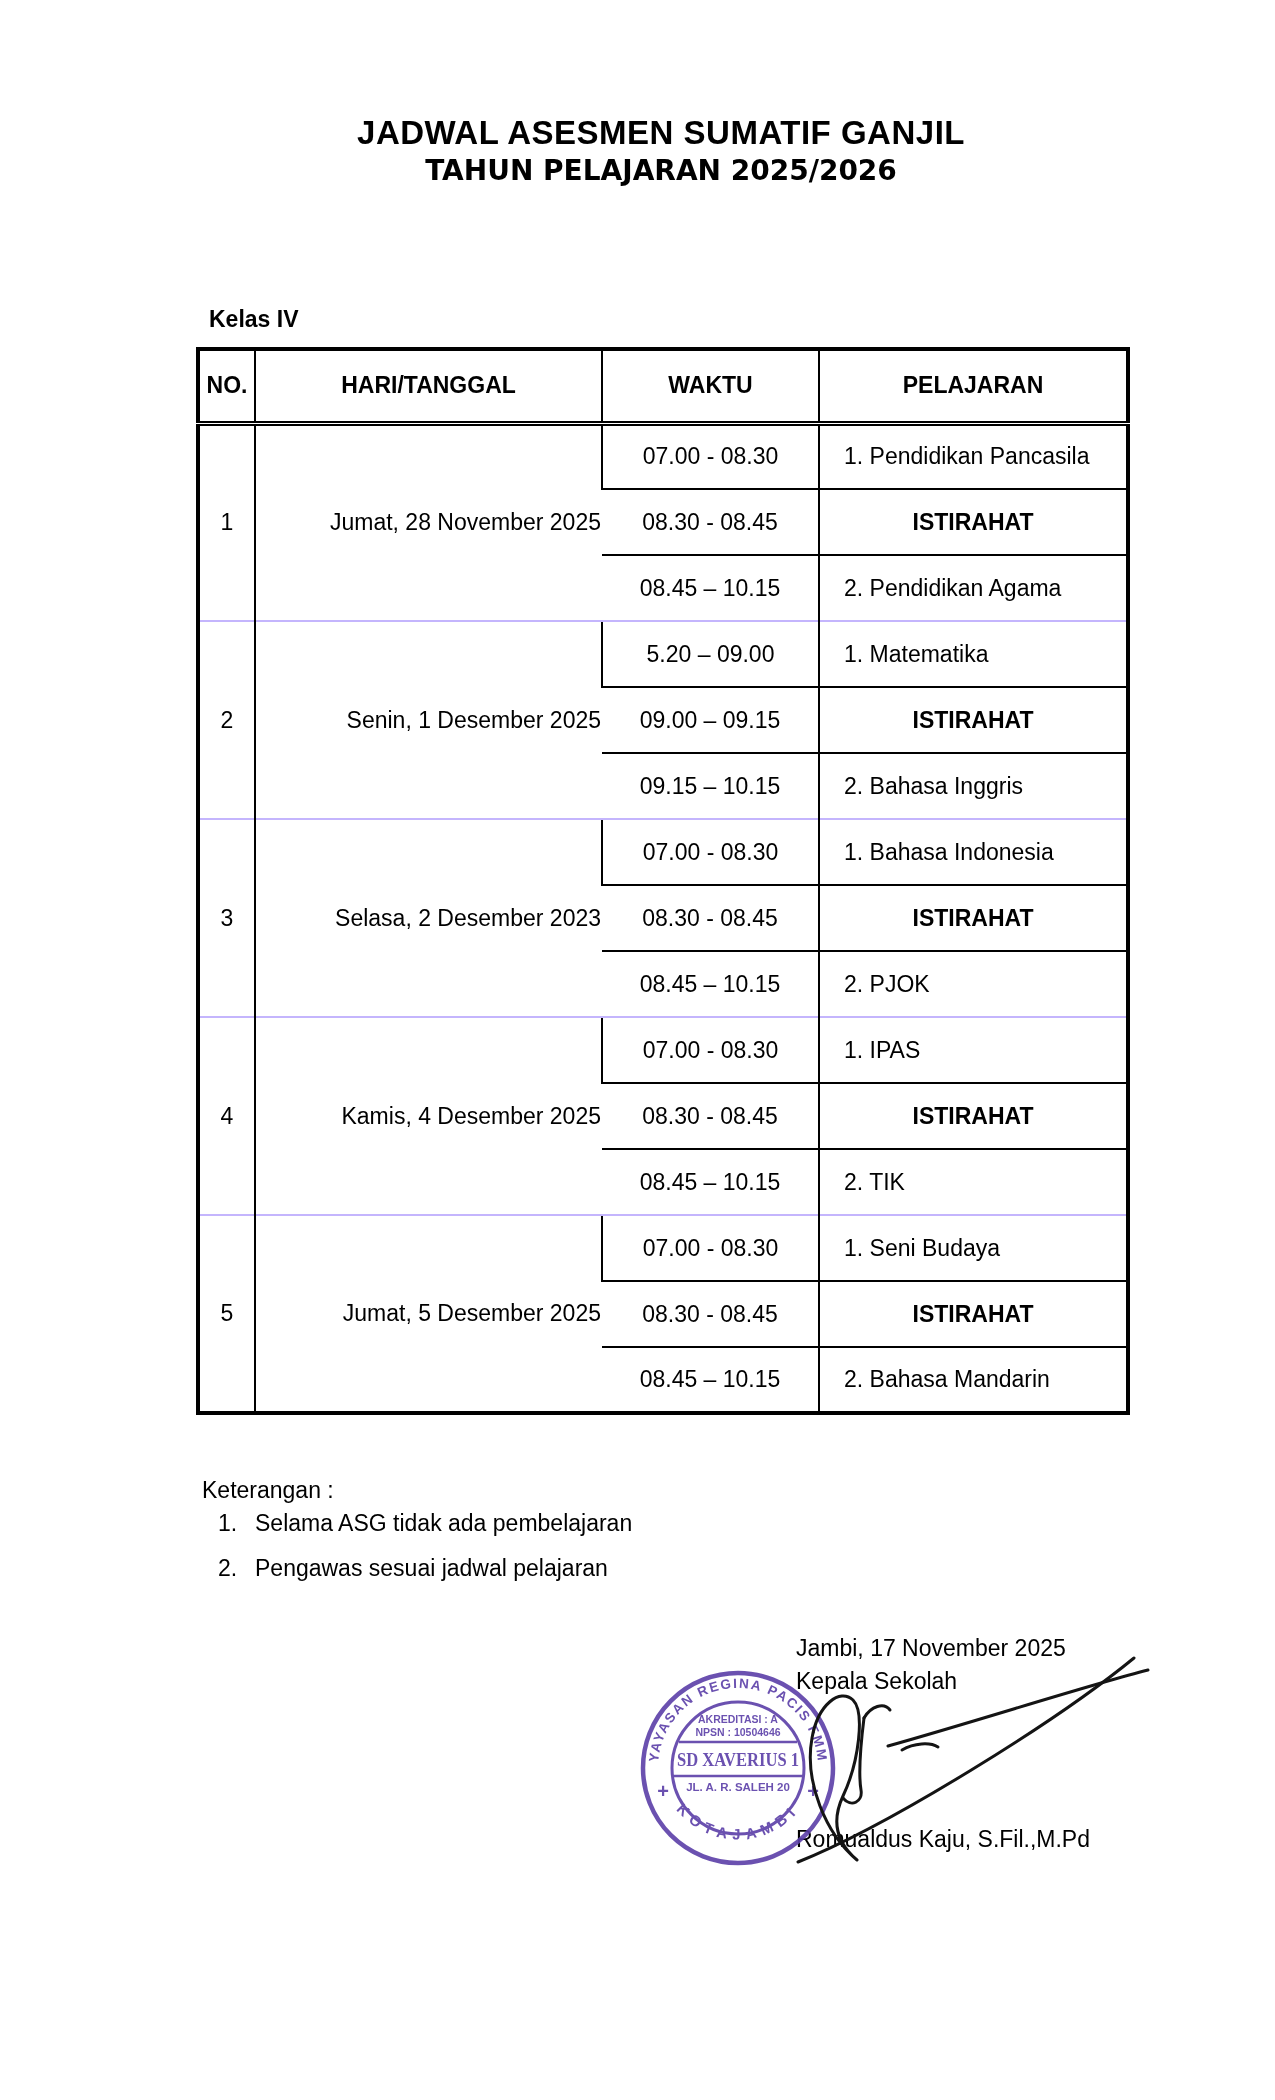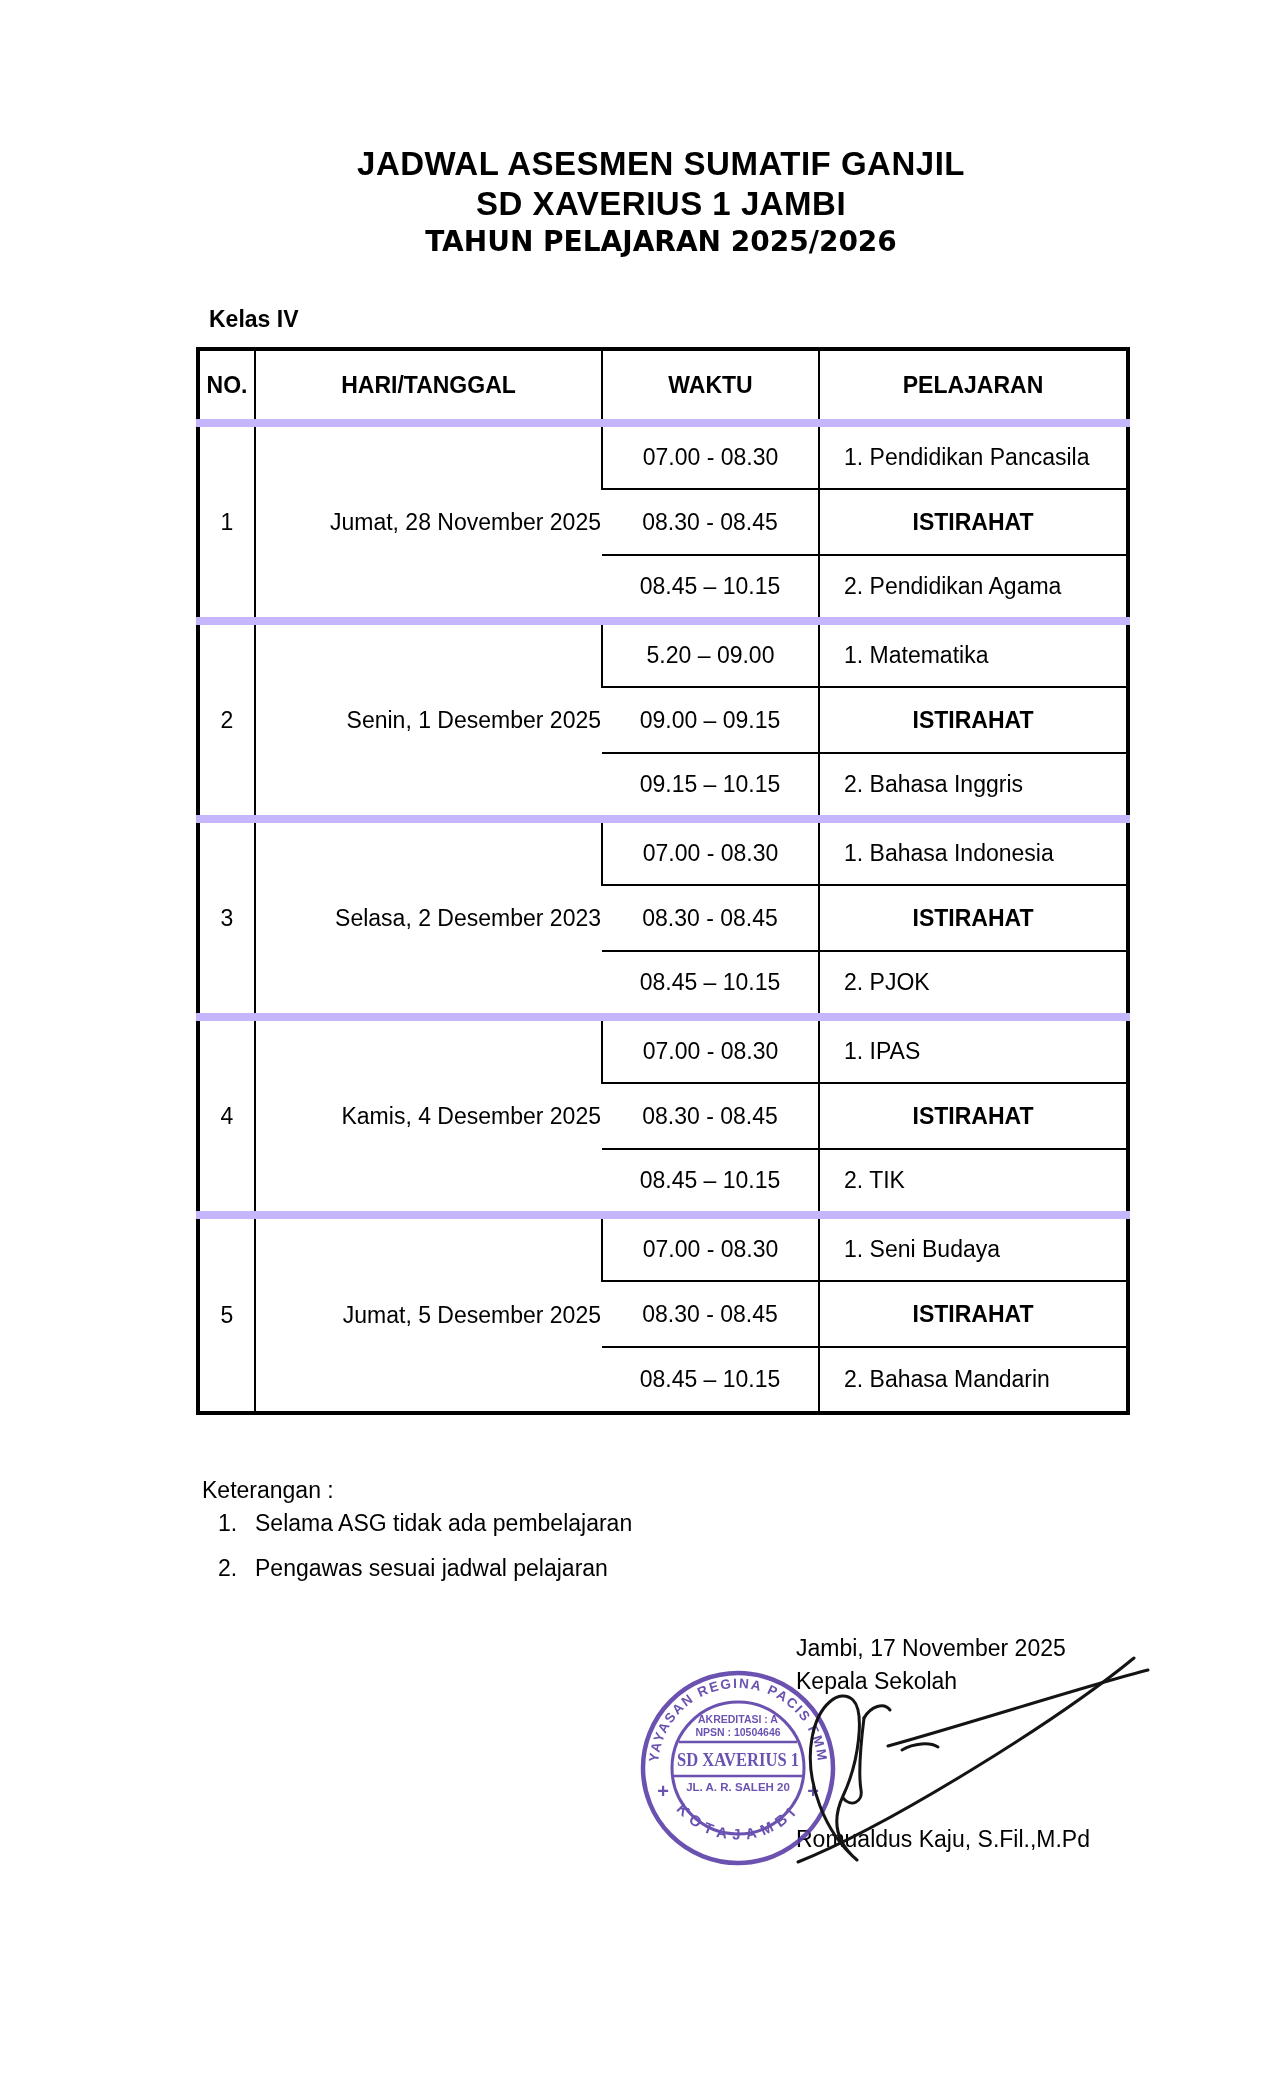--- a/index.html
+++ b/index.html
@@ -1,34 +1,34 @@
 <!DOCTYPE html>
 <html><head>
 <meta charset="utf-8">
 <style>
   * { margin:0; padding:0; box-sizing:border-box; }
   html,body { background:#ffffff; }
   body {
     width:1275px; height:2100px; position:relative;
     font-family:"Liberation Sans", sans-serif; color:#000;
   }
-  .title-block { position:absolute; left:196px; top:144px; width:930px; text-align:center; }
+  .title-block { position:absolute; left:196px; top:113px; width:930px; text-align:center; }
   .title-l1, .title-l2 { font-size:33px; font-weight:bold; line-height:40px; letter-spacing:0.5px; }
   .title-l3 { font-family:"DejaVu Sans", sans-serif; font-size:28px; font-weight:bold; line-height:36px; }
   .class-label { position:absolute; left:209px; top:306px; font-size:23px; font-weight:bold; }
 
   table.schedule { position:absolute; left:196px; top:347px; width:930px;
     border-collapse:collapse; border:4px solid #000; table-layout:fixed; }
   col.c-no { width:57px; } col.c-date { width:347px; } col.c-time { width:217px; } col.c-subj { width:309px; }
   th { height:74px; font-size:23px; font-weight:bold; text-align:center; vertical-align:middle;
        border-bottom:5px double #000; }
   th + th, td + td { border-left:2px solid #000; }
   td { height:66px; font-size:23px; vertical-align:middle; }
   tr.slot-sep td.time-cell, tr.slot-sep td.subj-cell { border-top:2px solid #000; }
-  tr.group-start td { border-top:8px solid #c4b5fd;border-radius:19px; }
+  tr.group-start td { border-top:2px solid #c4b5fd;border-radius:19px; }
   td.no-cell { text-align:center; }
   td.date-cell { padding-left:8px;text-align:right; }
   td.time-cell { text-align:center; }
   td.subj-cell { padding-left:24px; }
   td.brk { font-weight:bold; text-align:center; padding-left:0; }
 
   .notes { position:absolute; left:202px; top:1477px; font-size:23px; }
   .notes-label { margin-bottom:6px; }
   .note-item { display:flex; margin:0 0 18px 16px; line-height:27px; }
   .note-num { width:37px; flex:0 0 37px; }
@@ -37,21 +37,20 @@
   .sig-name { position:absolute; left:796px; top:1826px; font-size:23px; white-space:nowrap; }
 
   .stamp-svg { position:absolute; left:628px; top:1658px; width:220px; height:220px; }
   .sign-svg  { position:absolute; left:760px; top:1630px; width:420px; height:260px; }
 </style>
 </head>
 <body>
 
 <div class="title-block">
   <div class="title-l1">JADWAL ASESMEN SUMATIF GANJIL</div>
-  <div class="title-l2">SD XAVERIUS 1 JAMBI</div>
   <div class="title-l3">TAHUN PELAJARAN 2025/2026</div>
 </div>
 
 <div class="class-label">Kelas IV</div>
 
 <table class="schedule">
   <colgroup>
       <col class="c-no">
       <col class="c-date">
       <col class="c-time">

